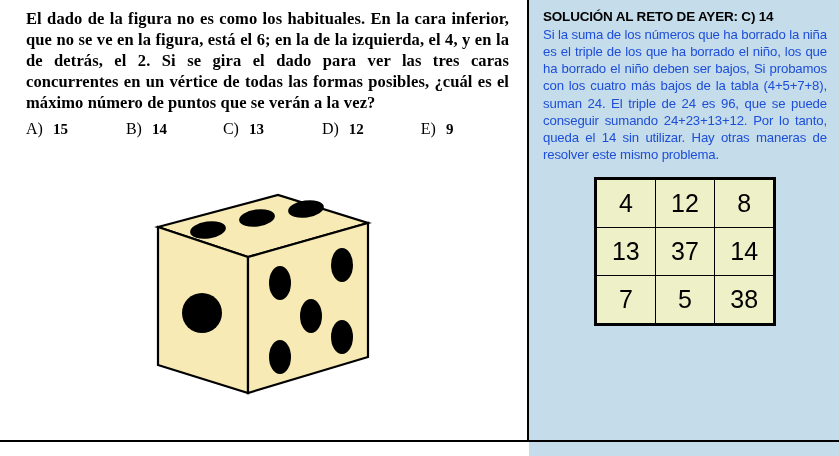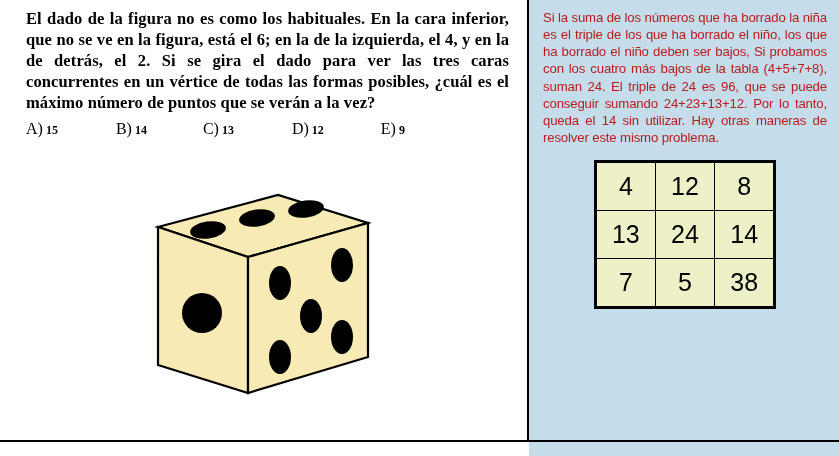--- a/index.html
+++ b/index.html
@@ -51,22 +51,22 @@
     white-space: nowrap;
   }
   .option .opt-letter {
     font-weight: normal;
     font-family: "Liberation Serif", serif;
     font-size: 16px;
   }
   .option .opt-value {
     font-weight: bold;
     font-family: "Liberation Serif", serif;
-    font-size: 12px;
-    margin-left: 3px;
+    font-size: 15px;
+    margin-left: 10px;
   }
   .opt-sp-1 { width: 58px; }
   .opt-sp-2 { width: 56px; }
   .opt-sp-3 { width: 58px; }
   .opt-sp-4 { width: 57px; }
 
   .die-wrap {
     position: absolute;
     left: 120px;
     top: 185px;
@@ -90,21 +90,21 @@
     font-weight: bold;
     font-size: 13.5px;
     color: #000;
     letter-spacing: -0.2px;
     margin-bottom: 2px;
   }
   .sol-body {
     font-family: "Liberation Sans", sans-serif;
     font-size: 13.2px;
     line-height: 1.30;
-    color: #b91c1c;
+    color: #1d4ed8;
     text-align: justify;
     letter-spacing: -0.15px;
   }
   .magic-square {
     margin: 14px auto 0 auto;
     width: 182px;
     border-collapse: collapse;
     border: 3px solid #000;
     background: #eef0c8;
   }
@@ -207,32 +207,33 @@
         <ellipse cx="160" cy="98" rx="11" ry="17" fill="#000"></ellipse>
         <ellipse cx="222" cy="80" rx="11" ry="17" fill="#000"></ellipse>
         <ellipse cx="191" cy="131" rx="11" ry="17" fill="#000"></ellipse>
         <ellipse cx="160" cy="172" rx="11" ry="17" fill="#000"></ellipse>
         <ellipse cx="222" cy="152" rx="11" ry="17" fill="#000"></ellipse>
       </svg>
     </div>
   </div>
 
   <div class="right-panel">
+    <div class="sol-title">SOLUCIÓN AL RETO DE AYER: C) 14</div>
     <div class="sol-body">Si la suma de los números que ha borrado la niña es el triple de los que ha borrado el niño, los que ha borrado el niño deben ser bajos, Si probamos con los cuatro más bajos de la tabla (4+5+7+8), suman 24. El triple de 24 es 96, que se puede conseguir sumando 24+23+13+12. Por lo tanto, queda el 14 sin utilizar. Hay otras maneras de resolver este mismo problema.</div>
 
     <table class="magic-square">
       <tbody>
           <tr>
         <td>4</td>
         <td>12</td>
         <td>8</td>
       </tr>
       <tr>
         <td>13</td>
-        <td>24</td>
+        <td>37</td>
         <td>14</td>
       </tr>
       <tr>
         <td>7</td>
         <td>5</td>
         <td>38</td>
       </tr>
     </tbody>
       </table>
   </div>

